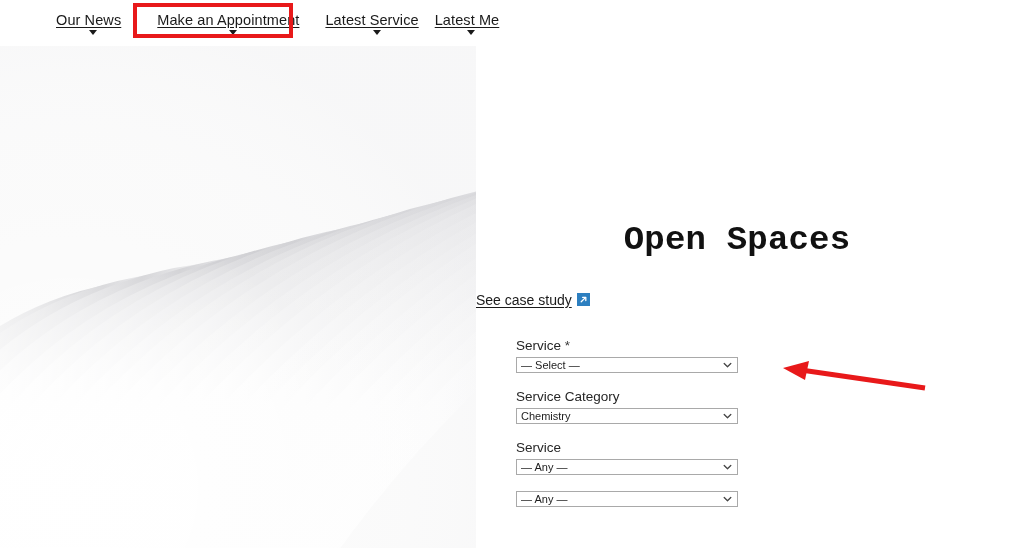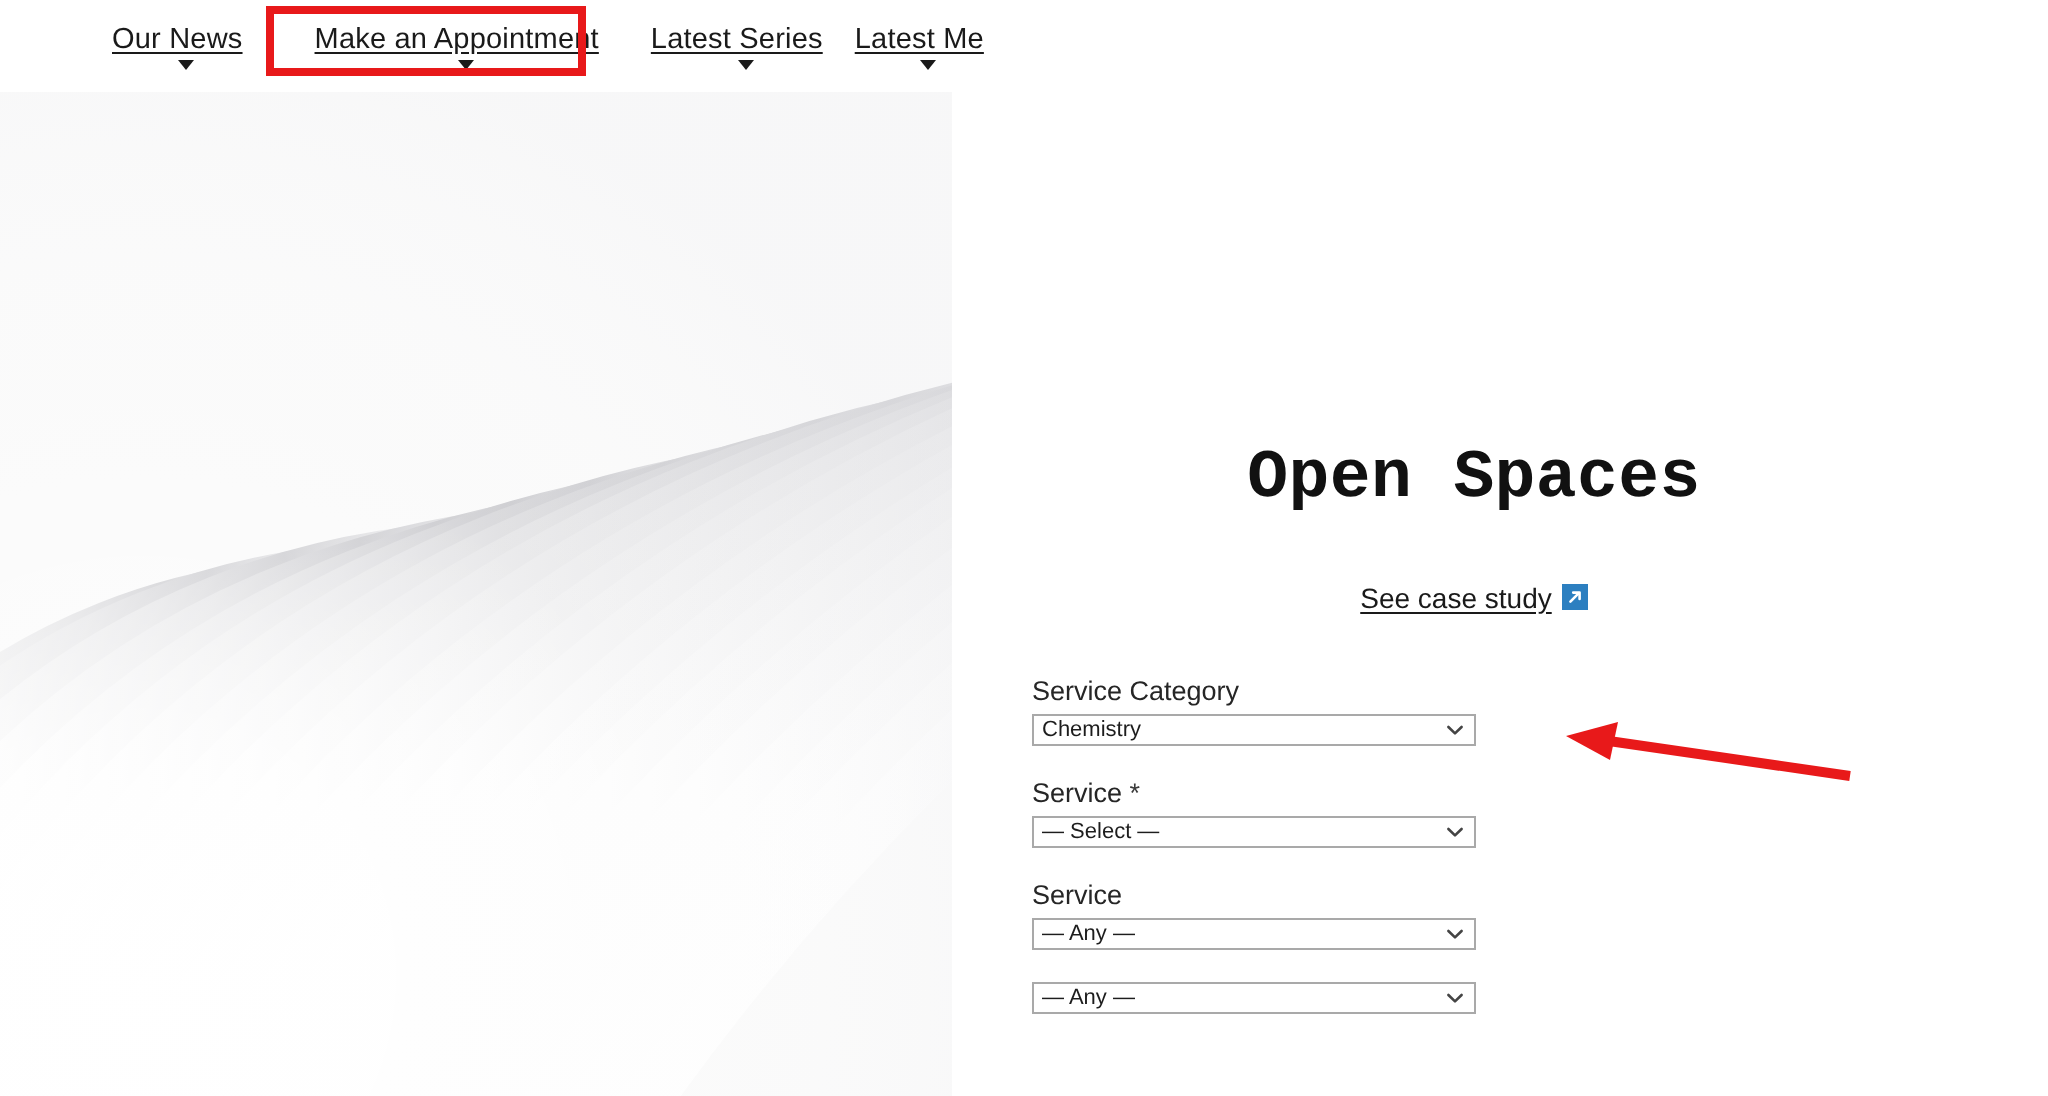--- a/index.html
+++ b/index.html
@@ -102,21 +102,20 @@
     font-weight: bold;
     font-size: 34px;
     color: #111111;
     letter-spacing: 0.2px;
   }
   .case-study-link {
     position: absolute;
     left: 0;
     top: 245px;
     width: 522px;
-    text-align: center;
     display: block;
   }
   .case-study-link .cs-text {
     font-size: 14px;
     color: #1a1a1a;
     text-decoration: underline;
     text-underline-offset: 2px;
   }
   .ext-link-icon {
     display: inline-block;
@@ -193,21 +192,21 @@
     <span class="nav-label">Our News</span>
     <span class="caret-down"></span>
   </div>
 
   <div class="nav-item boxed">
     <span class="nav-label">Make an Appointment</span>
     <span class="caret-down"></span>
   </div>
 
   <div class="nav-item">
-    <span class="nav-label">Latest Series</span>
+    <span class="nav-label">Latest Service</span>
     <span class="caret-down"></span>
   </div>
 
   <div class="nav-item">
     <span class="nav-label">Latest Me</span>
     <span class="caret-down"></span>
   </div>
 
 </div>
 
@@ -272,35 +271,35 @@
   <div class="case-study-link">
     <span class="cs-text">See case study</span><span class="ext-link-icon"><svg width="13" height="13" viewBox="0 0 13 13" xmlns="http://www.w3.org/2000/svg">
           <path d="M4.2 8.8 L8.4 4.6" stroke="#ffffff" stroke-width="1.3" stroke-linecap="round"></path>
           <path d="M5.6 4.3 L8.8 4.3 L8.8 7.5" stroke="#ffffff" stroke-width="1.3" fill="none" stroke-linecap="round" stroke-linejoin="round"></path>
         </svg></span>
   </div>
 
   <div class="booking-form">
 
     <div class="field">
-      <div class="field-label">Service Category</div>
+      <div class="field-label"><span>Service </span><span class="req">*</span></div>
       <div class="select-box">
-        <span>Chemistry</span>
+        <span>— Select —</span>
         <span class="select-chevron">
           <svg width="9" height="9" viewBox="0 0 9 9" xmlns="http://www.w3.org/2000/svg">
               <path d="M1.2 3 L4.5 6.2 L7.8 3" stroke="#444" stroke-width="1.3" fill="none" stroke-linecap="round" stroke-linejoin="round"></path>
             </svg>
         </span>
       </div>
     </div>
 
     <div class="field">
-      <div class="field-label"><span>Service </span><span class="req">*</span></div>
+      <div class="field-label">Service Category</div>
       <div class="select-box">
-        <span>— Select —</span>
+        <span>Chemistry</span>
         <span class="select-chevron">
           <svg width="9" height="9" viewBox="0 0 9 9" xmlns="http://www.w3.org/2000/svg">
               <path d="M1.2 3 L4.5 6.2 L7.8 3" stroke="#444" stroke-width="1.3" fill="none" stroke-linecap="round" stroke-linejoin="round"></path>
             </svg>
         </span>
       </div>
     </div>
 
     <div class="field">
       <div class="field-label">Service</div>

